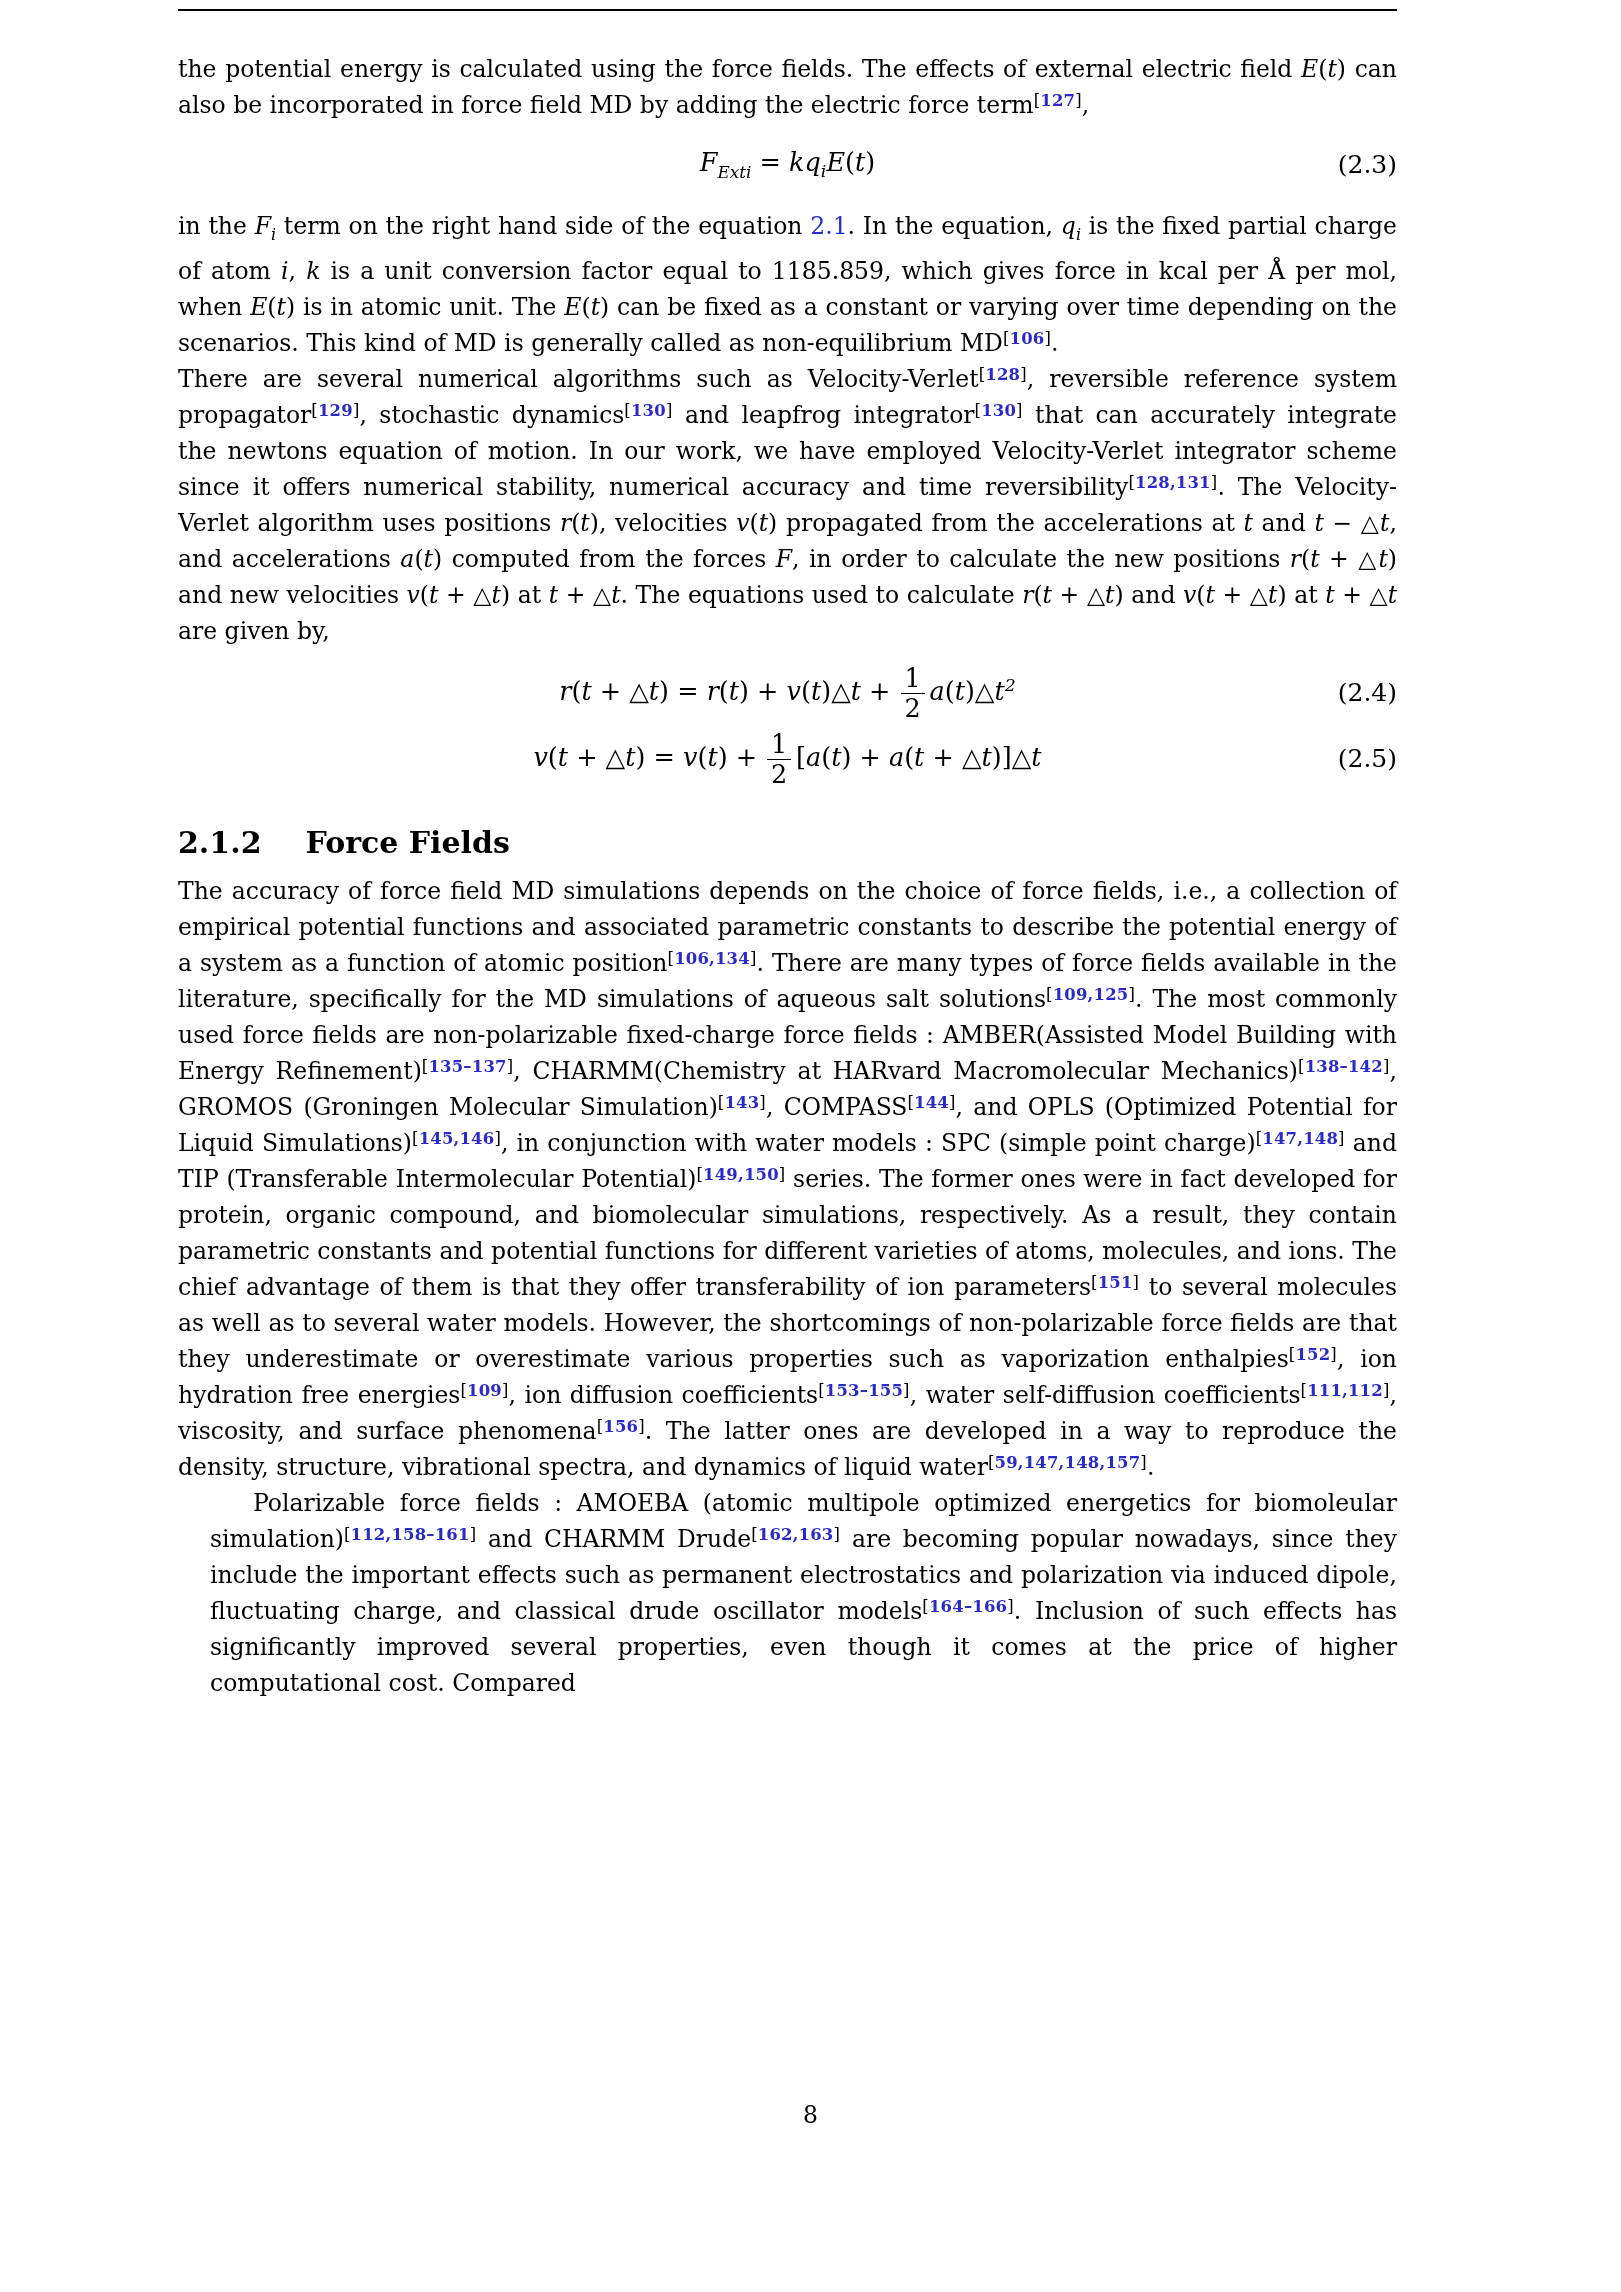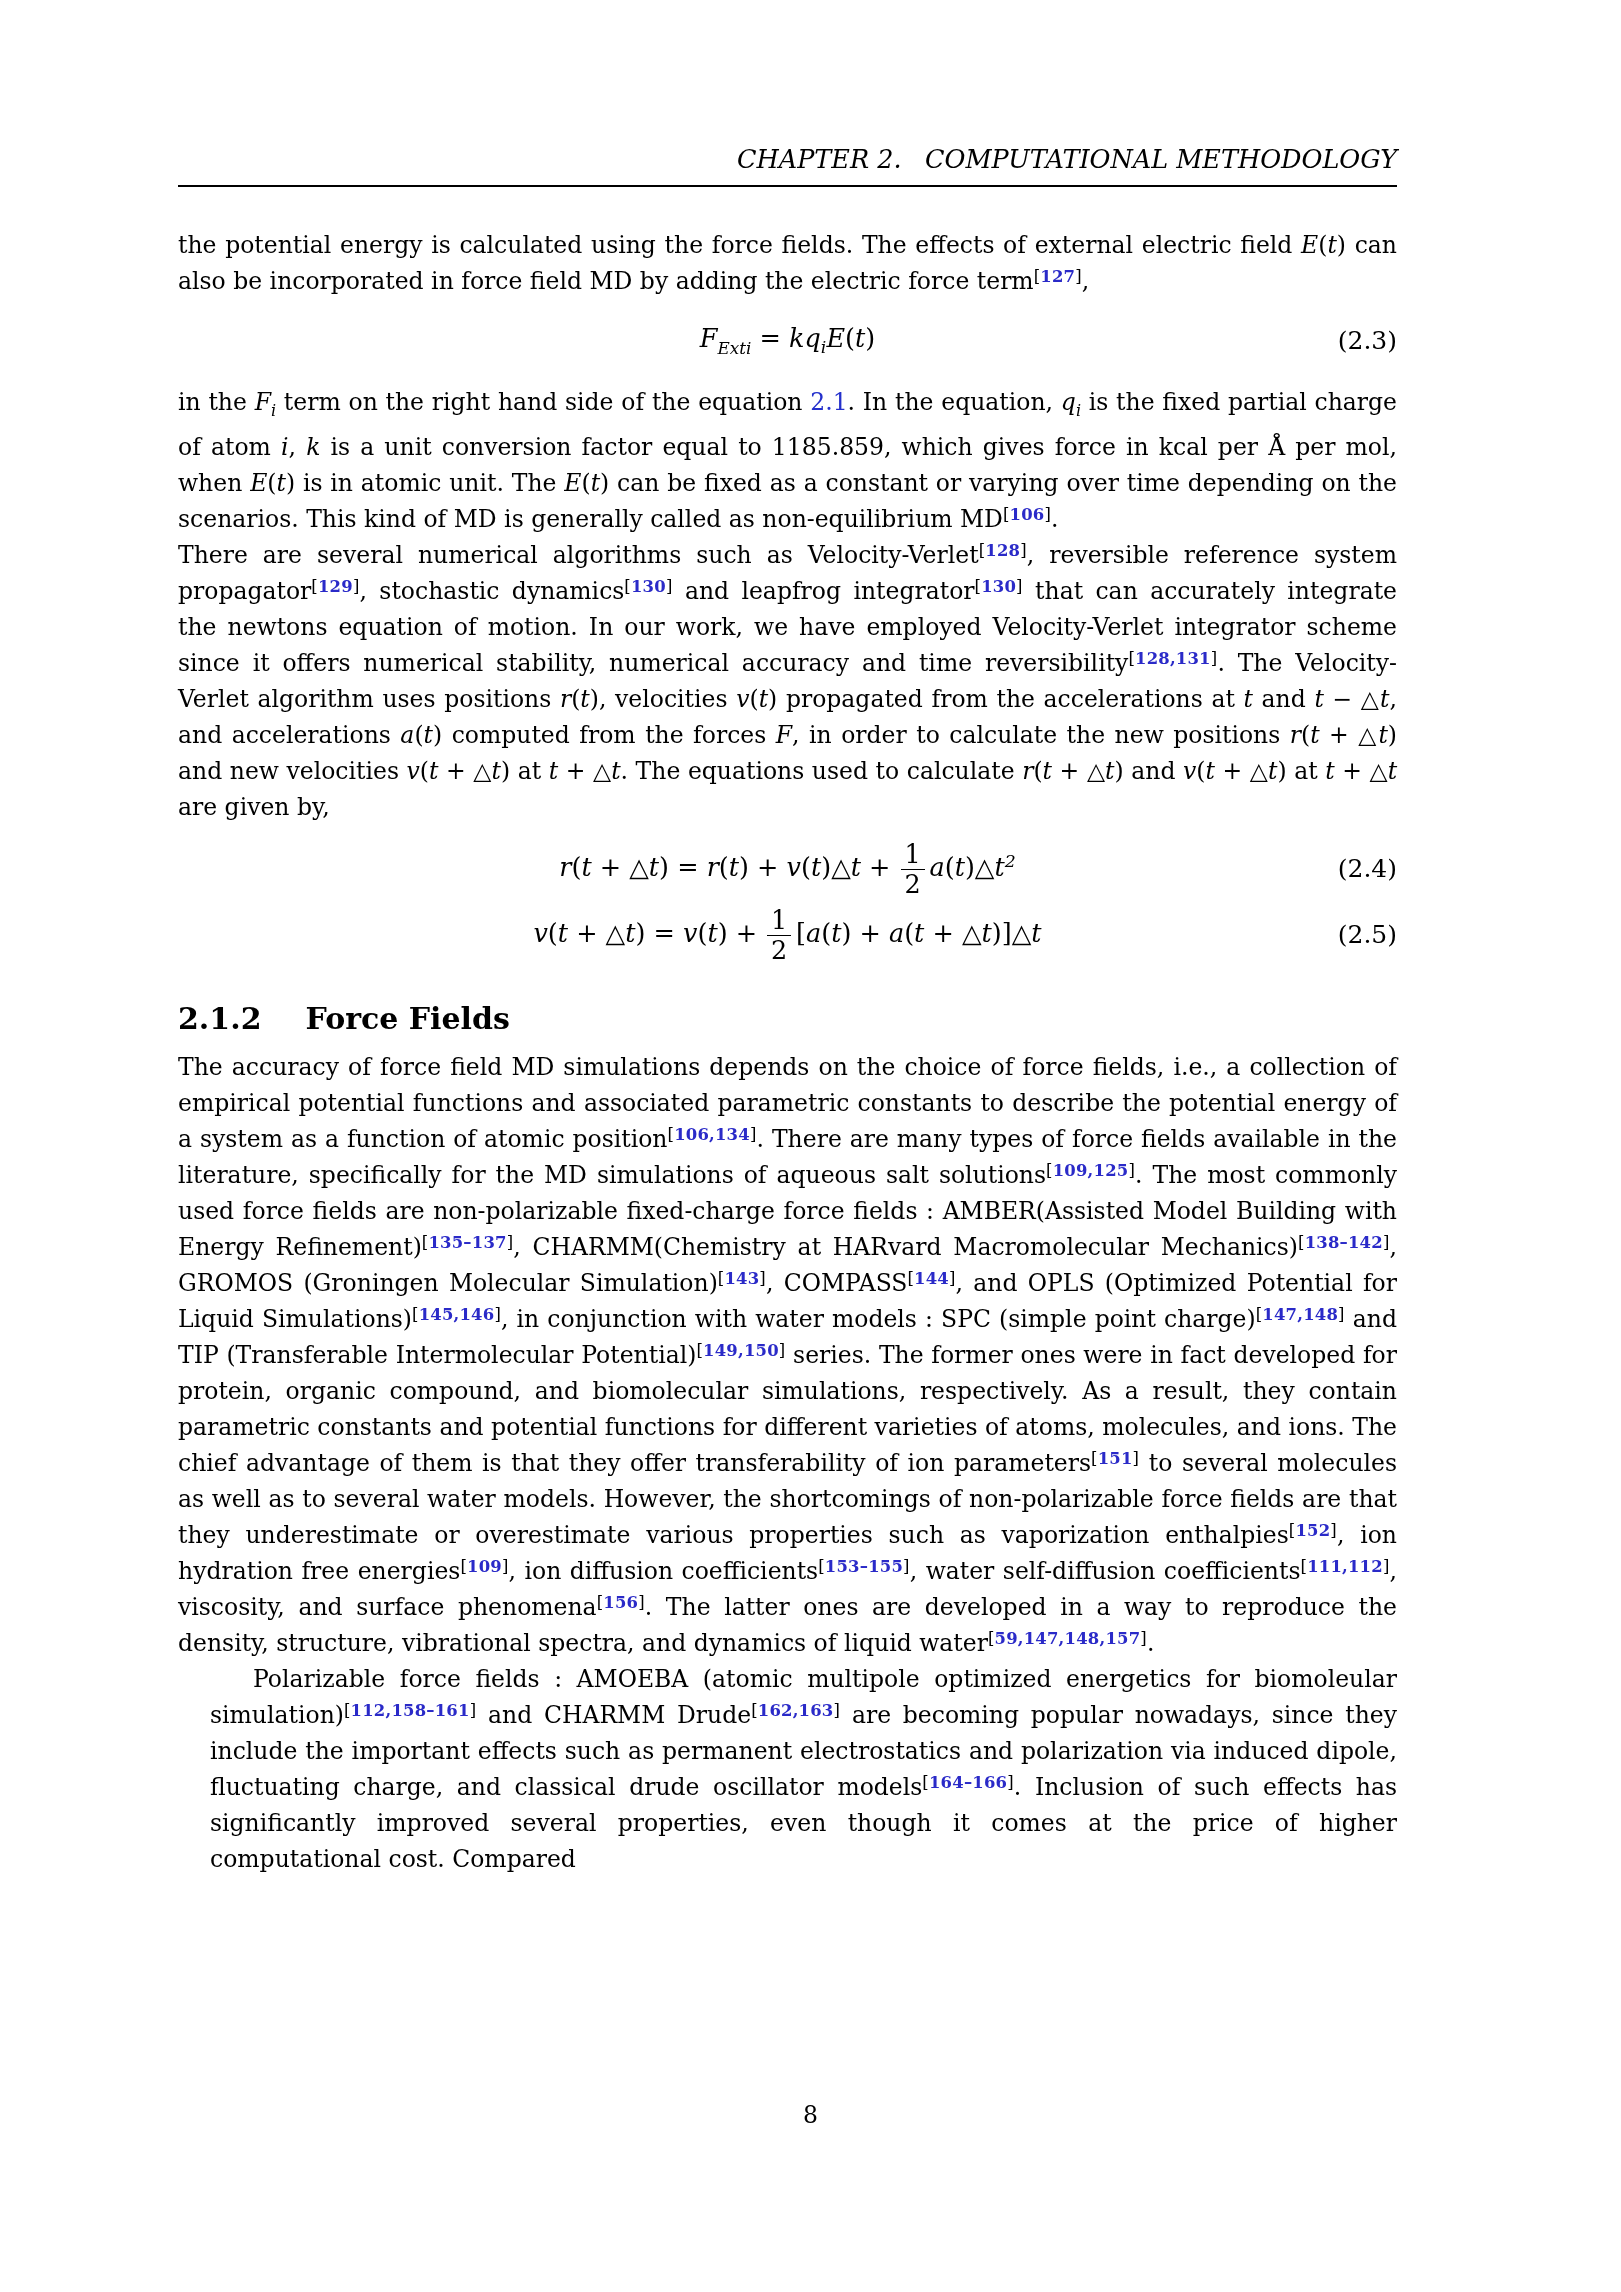--- a/index.html
+++ b/index.html
@@ -107,23 +107,20 @@
     text-align:center;
     font-size:23.5px;
   }
 </style>
 </head>
 <body>
 
 <div class="page">
   <div class="content">
 
-    <div class="pg-header">
-      <span class="chap">CHAPTER 2.</span><span>COMPUTATIONAL METHODOLOGY</span>
-    </div>
     <hr class="header-rule">
 
     <div>
         <p class="para b-p1">the potential energy is calculated using the force fields.  The effects of external electric field <span class="math">E</span>(<span class="math">t</span>) can also be incorporated in force field MD by adding the electric force term<sup class="cite">[<span class="cite-num">127</span>]</sup>,</p>
         <div class="eqrow b-eq23"><span class="eq-body"><span class="ss"><span class="it">F</span><span class="stack">
                 <span>Ext</span>
                 <span>i</span>
               </span></span> = <span class="it">kq</span><sub>i</sub><span class="it">E</span>(<span class="it">t</span>)</span><span class="eq-num">(2.3)</span></div>
         <p class="para b-p2">in the <span class="math">F</span><sub class="math">i</sub> term on the right hand side of the equation <span class="ref-link">2.1</span>.  In the equation, <span class="math">q</span><sub class="math">i</sub> is the fixed partial charge of atom <span class="math">i</span>, <span class="math">k</span> is a unit conversion factor equal to 1185.859, which gives force in kcal per Å per mol, when <span class="math">E</span>(<span class="math">t</span>) is in atomic unit.  The <span class="math">E</span>(<span class="math">t</span>) can be fixed as a constant or varying over time depending on the scenarios.  This kind of MD is generally called as non-equilibrium MD<sup class="cite">[<span class="cite-num">106</span>]</sup>.</p>
         <p class="para b-p3">There are several numerical algorithms such as Velocity-Verlet<sup class="cite">[<span class="cite-num">128</span>]</sup>, reversible reference system propagator<sup class="cite">[<span class="cite-num">129</span>]</sup>, stochastic dynamics<sup class="cite">[<span class="cite-num">130</span>]</sup> and leapfrog integrator<sup class="cite">[<span class="cite-num">130</span>]</sup> that can accurately integrate the newtons equation of motion.  In our work, we have employed Velocity-Verlet integrator scheme since it offers numerical stability, numerical accuracy and time reversibility<sup class="cite">[<span class="cite-num">128,131</span>]</sup>.  The Velocity-Verlet algorithm uses positions <span class="math">r</span>(<span class="math">t</span>), velocities <span class="math">v</span>(<span class="math">t</span>) propagated from the accelerations at <span class="math">t</span> and <span class="math">t</span> − △<span class="math">t</span>, and accelerations <span class="math">a</span>(<span class="math">t</span>) computed from the forces <span class="math">F</span>, in order to calculate the new positions <span class="math">r</span>(<span class="math">t</span> + △<span class="math">t</span>) and new velocities <span class="math">v</span>(<span class="math">t</span> + △<span class="math">t</span>) at <span class="math">t</span> + △<span class="math">t</span>.  The equations used to calculate <span class="math">r</span>(<span class="math">t</span> + △<span class="math">t</span>) and <span class="math">v</span>(<span class="math">t</span> + △<span class="math">t</span>) at <span class="math">t</span> + △<span class="math">t</span> are given by,</p>

